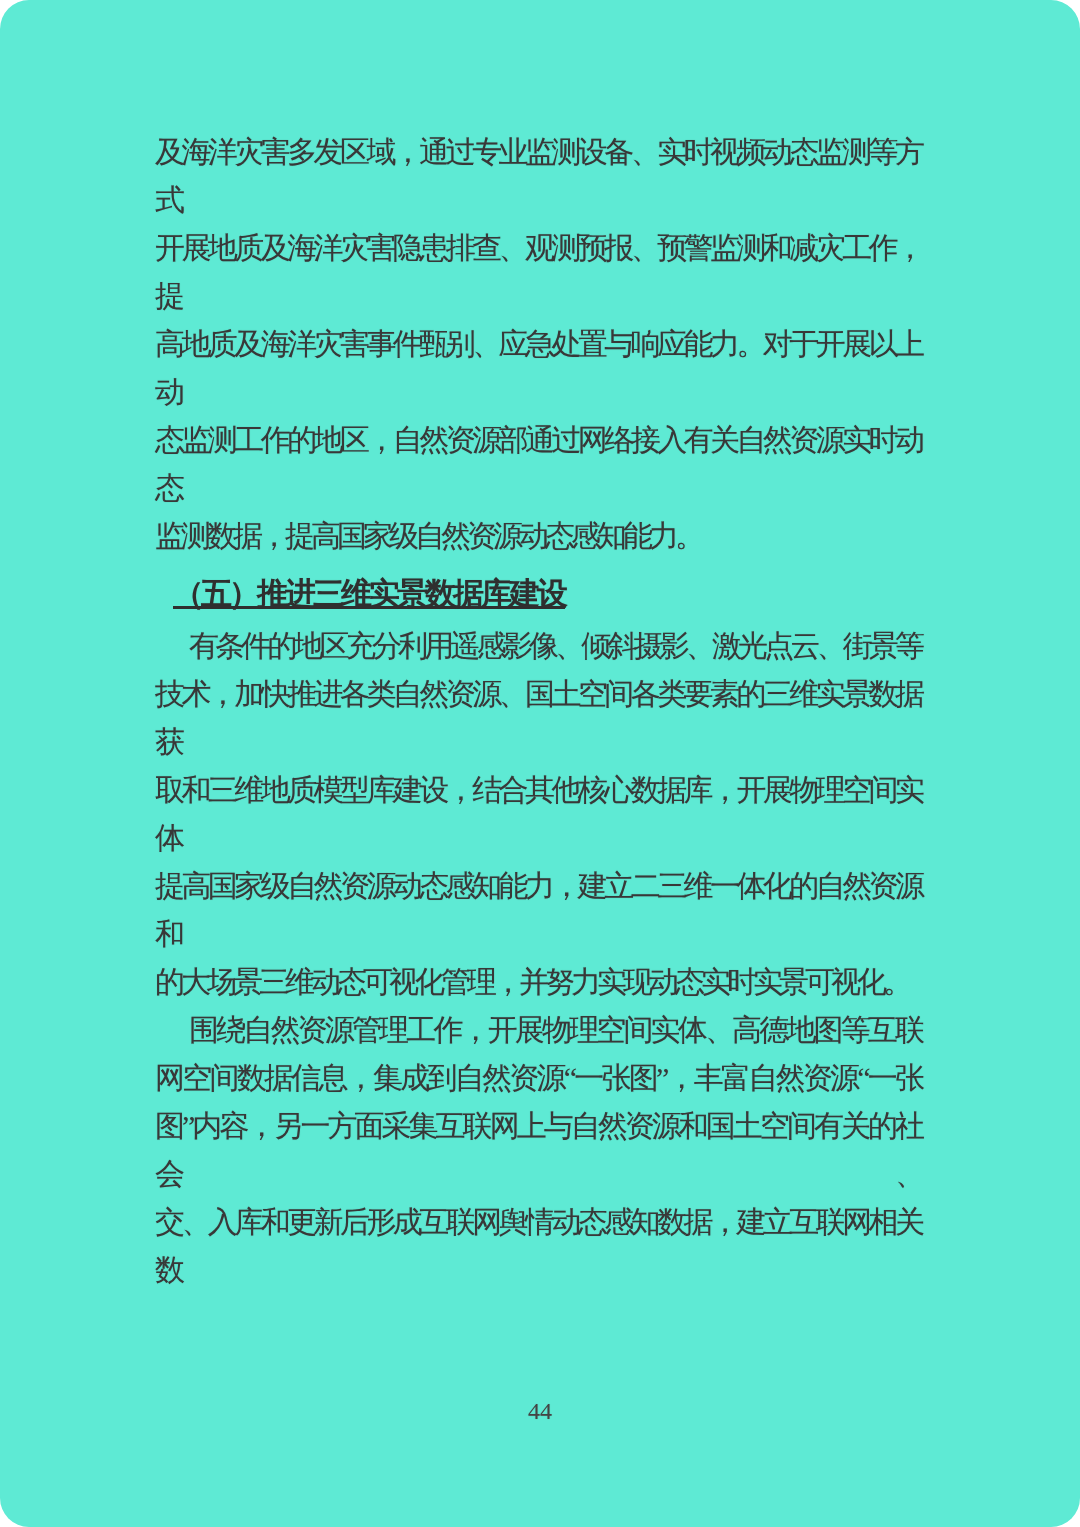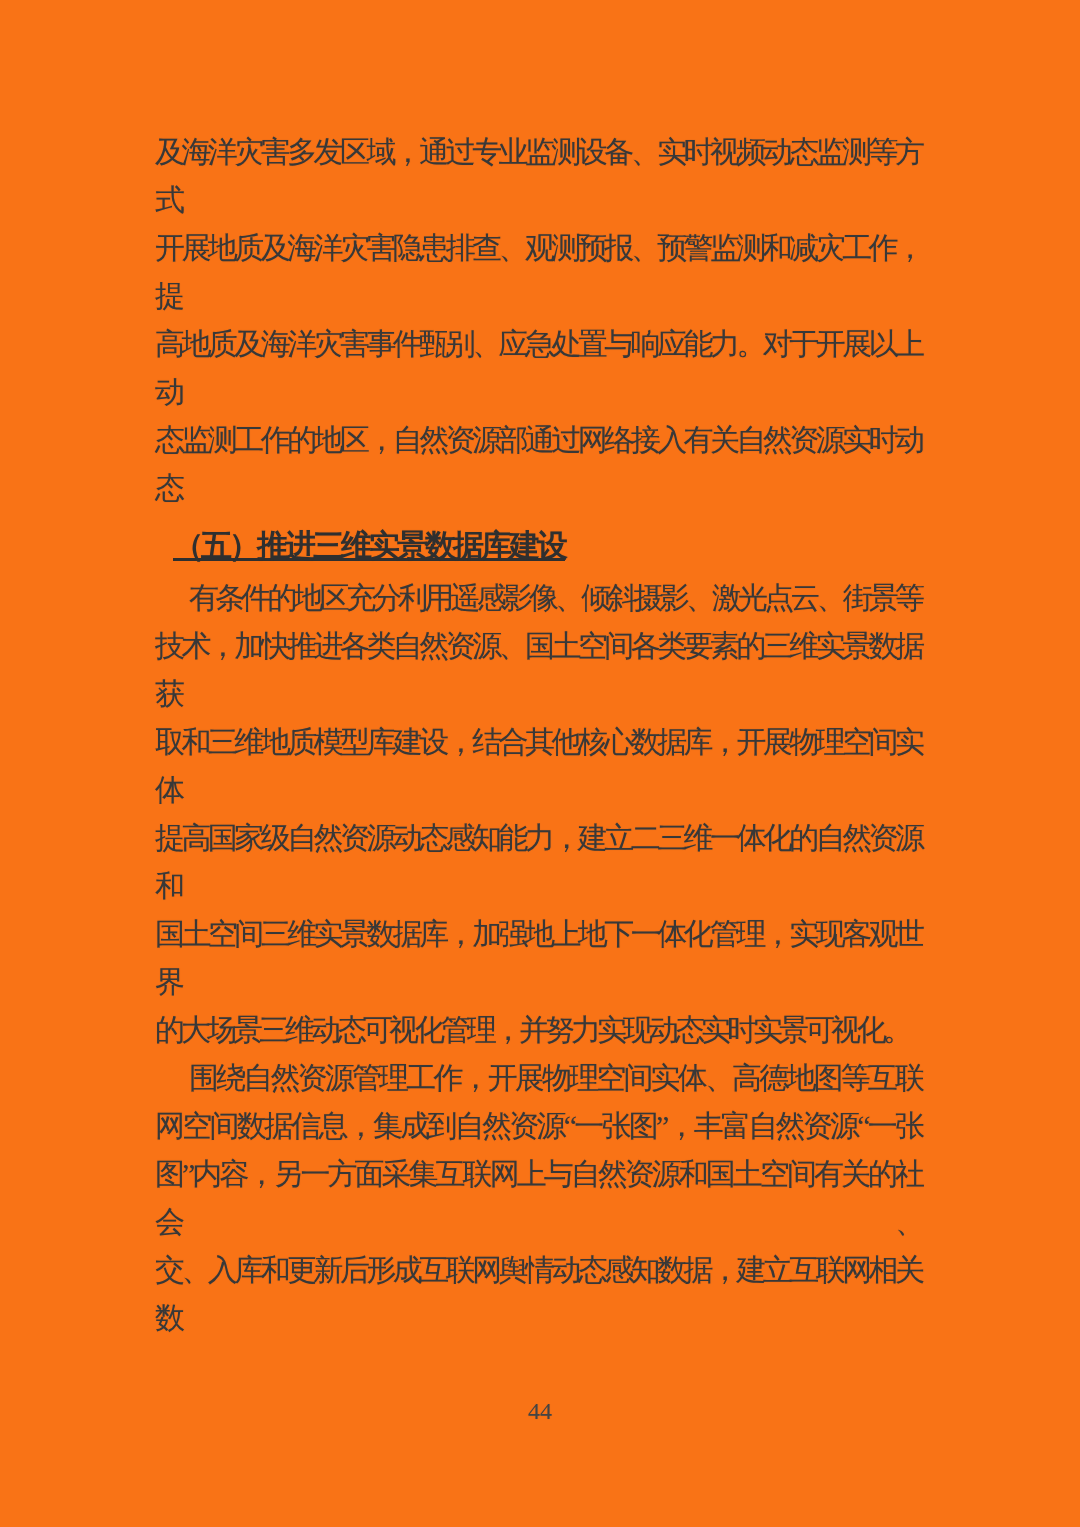--- a/index.html
+++ b/index.html
@@ -9,23 +9,24 @@
   body {
     width: 1080px;
     height: 1527px;
     background: #ffffff;
     font-family: "Liberation Serif", "DejaVu Serif", serif;
   }
   .page {
     position: relative;
     width: 1080px;
     height: 1527px;
-    background: #f97316;
+    background: #5eead4;
     overflow: hidden;
     color: #383838;
+    border-radius: 29px;
   }
   .content {
     position: absolute;
     left: 155px;
     top: 128px;
     width: 766px;
   }
   .para {
     margin: 0;
   }
@@ -76,28 +77,28 @@
 </head>
 <body>
 
 <div class="page">
   <div class="content" id="doc-content">
       <div class="para">
         <div class="line full">及海洋灾害多发区域，通过专业监测设备、实时视频动态监测等方式</div>
         <div class="line full">开展地质及海洋灾害隐患排查、观测预报、预警监测和减灾工作，提</div>
         <div class="line full">高地质及海洋灾害事件甄别、应急处置与响应能力。对于开展以上动</div>
         <div class="line full">态监测工作的地区，自然资源部通过网络接入有关自然资源实时动态</div>
+        <div class="line">监测数据，提高国家级自然资源动态感知能力。</div>
       </div>
       <div class="heading level2">（五）推进三维实景数据库建设</div>
       <div class="para">
         <div class="line full indent">有条件的地区充分利用遥感影像、倾斜摄影、激光点云、街景等</div>
         <div class="line full">技术，加快推进各类自然资源、国土空间各类要素的三维实景数据获</div>
         <div class="line full">取和三维地质模型库建设，结合其他核心数据库，开展物理空间实体</div>
         <div class="line full">提高国家级自然资源动态感知能力，建立二三维一体化的自然资源和</div>
-        <div class="line full">国土空间三维实景数据库，加强地上地下一体化管理，实现客观世界</div>
         <div class="line">的大场景三维动态可视化管理，并努力实现动态实时实景可视化。</div>
       </div>
       <div class="para">
         <div class="line full indent">围绕自然资源管理工作，开展物理空间实体、高德地图等互联</div>
         <div class="line full">网空间数据信息，集成到自然资源“一张图”，丰富自然资源“一张</div>
         <div class="line full">图”内容，另一方面采集互联网上与自然资源和国土空间有关的社会、</div>
         <div class="line full">交、入库和更新后形成互联网舆情动态感知数据，建立互联网相关数</div>
       </div>
     </div>
   <div class="page-number">44</div>

